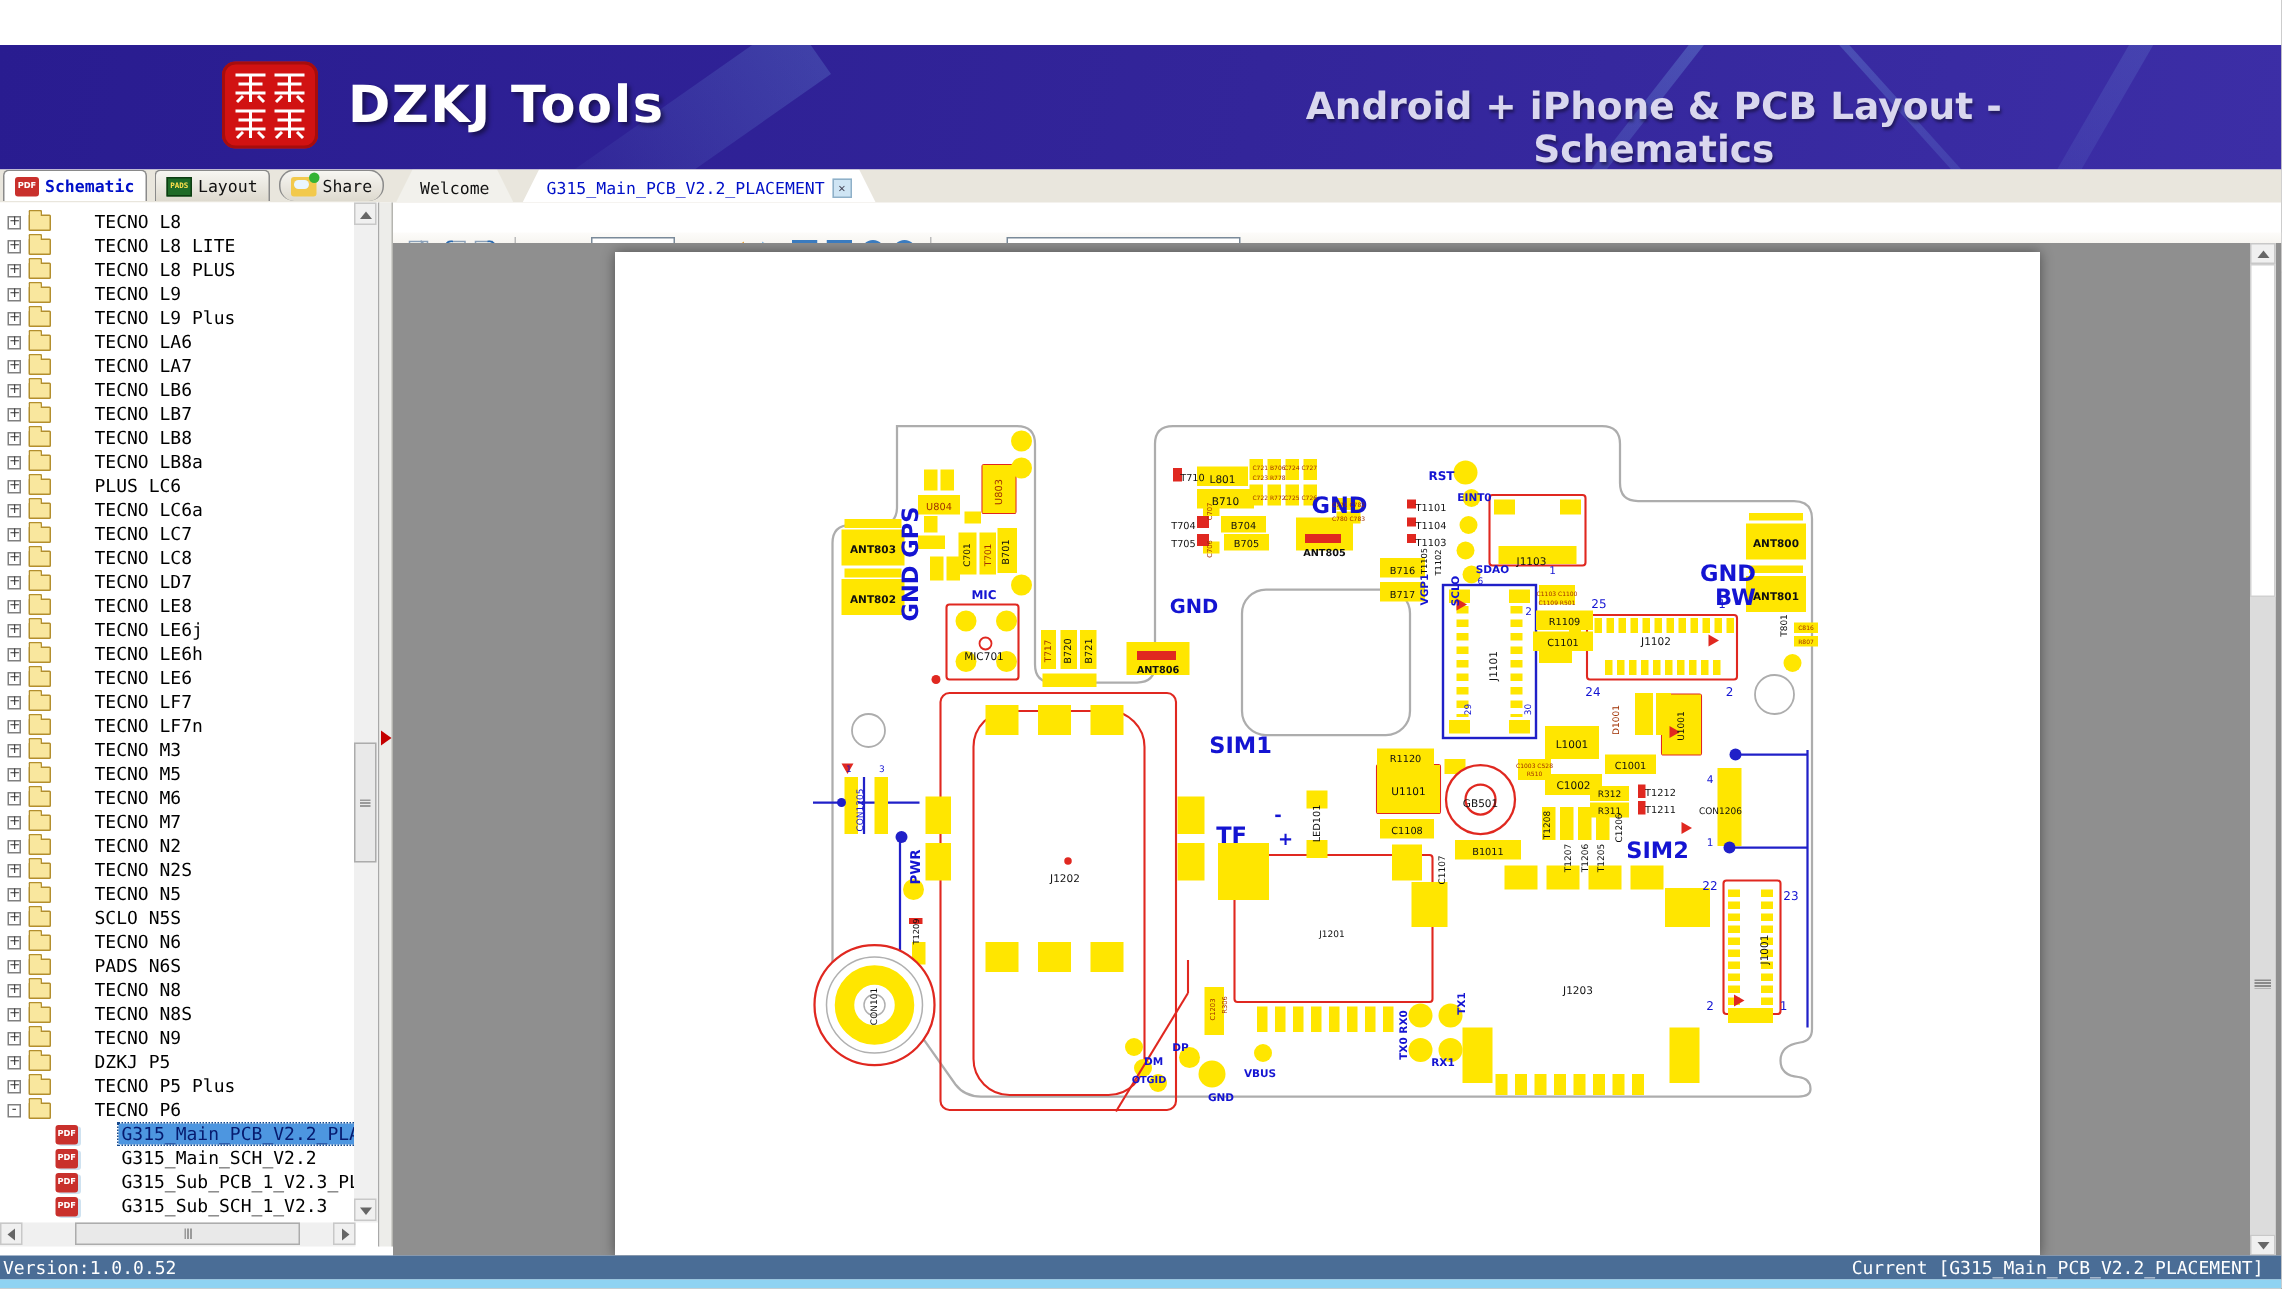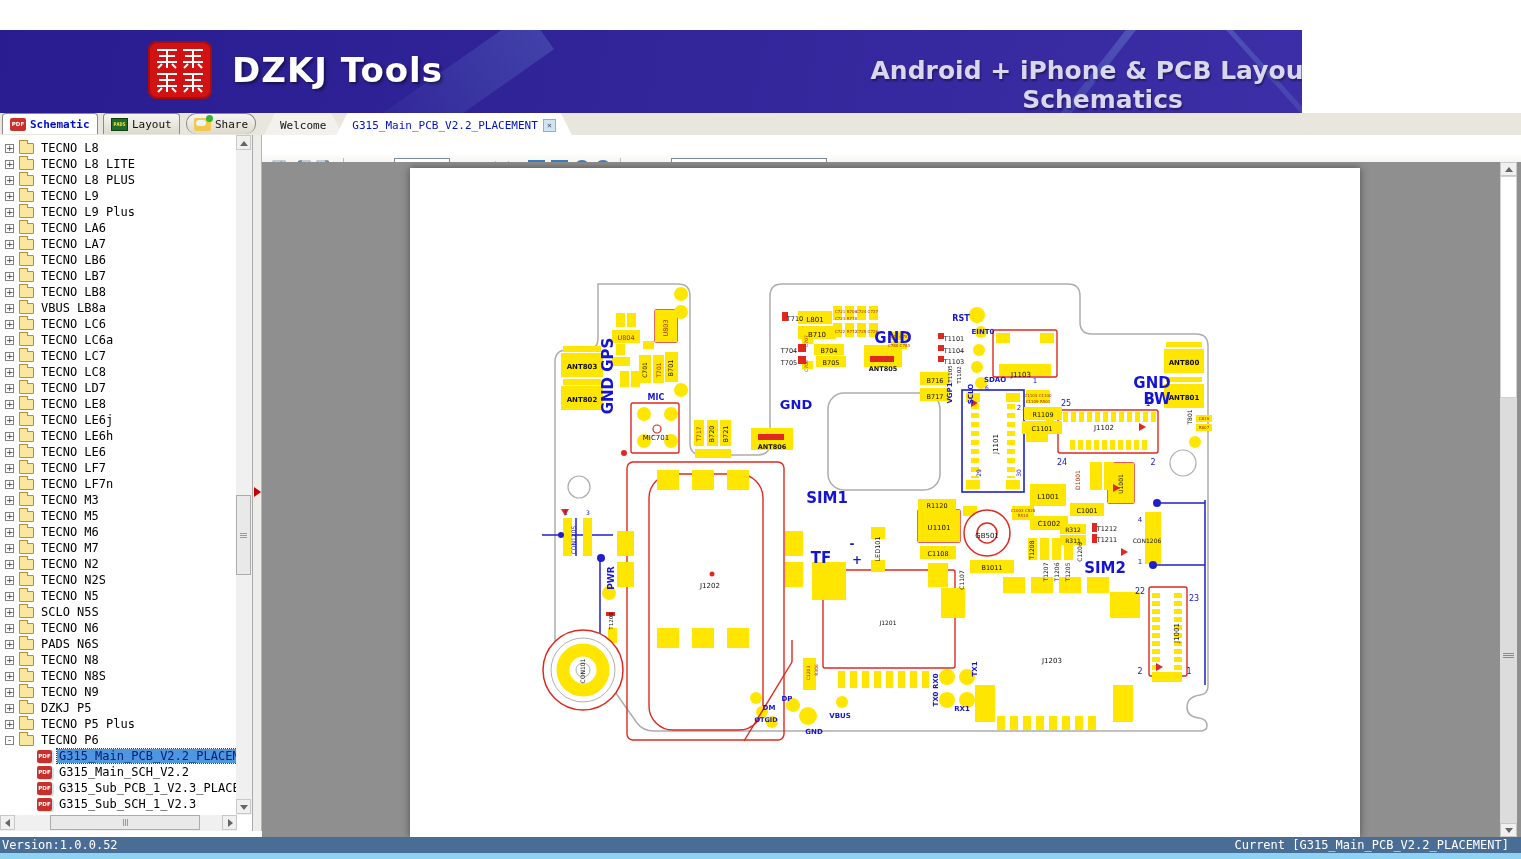--- a/index.html
+++ b/index.html
@@ -10,21 +10,21 @@
   #titlebar .tlogo{position:absolute;left:8px;top:5px;width:17px;height:18px;background:#b91f1f;border-radius:3px;
        background-image:linear-gradient(#fff 1px,transparent 1px),linear-gradient(90deg,#fff 1px,transparent 1px);
        background-size:5px 5px;background-position:2px 3px;}
   #titlebar .ttext{position:absolute;left:0;right:0;top:6px;text-align:center;font-size:14px;color:#15323f;}
   .wbtn{position:absolute;top:3px;height:25px;border:1px solid #1d5a77;box-sizing:border-box;
         display:flex;align-items:center;justify-content:center;font-size:13px;font-weight:bold;color:#10232c;background:#58c5e8;}
   #btn-min{left:1423px;width:33px;}
   #btn-max{left:1455px;width:32px;}
   #btn-close{left:1486px;width:35px;background:#c15a55;}
   
-  #banner{position:absolute;left:0;top:30px;width:1302px;height:83px;overflow:hidden;
+  #banner{position:absolute;left:0;top:30px;width:1521px;height:83px;overflow:hidden;
           background:linear-gradient(100deg,#291c90 0%,#33259a 55%,#3c2ea6 100%);}
   .streak{position:absolute;background:linear-gradient(rgba(140,210,250,.35),rgba(140,210,250,.05));transform:rotate(55deg);pointer-events:none;}
   .s1{left:440px;top:-40px;width:46px;height:190px;opacity:.5;}
   .s2{left:1080px;top:-60px;width:8px;height:240px;transform:rotate(38deg);opacity:.8;}
   .s3{left:1290px;top:-60px;width:5px;height:260px;transform:rotate(-42deg);opacity:.7;}
   .s4{left:1380px;top:-60px;width:14px;height:260px;transform:rotate(30deg);opacity:.45;}
   #banner .blogo{position:absolute;left:148px;top:11px;width:64px;height:58px;background:#d11212;border-radius:9px;
                  box-shadow:0 0 0 2px #a50d0d inset;}
   #banner .bname{position:absolute;left:232px;top:20px;font-size:34px;font-weight:bold;color:#fff;letter-spacing:1px;
                  text-shadow:2px 2px 3px rgba(0,0,0,.45);}
@@ -38,21 +38,21 @@
   #tab-schematic{left:2px;background:#fff;color:#0010c8;font-weight:bold;justify-content:flex-end;}
   #tab-layout{left:103px;}
   #tab-share{left:186px;border-radius:10px;}
   .pdficon-sm{width:16px;height:13px;background:#c9302c;border-radius:2px;color:#fff;font-size:5.5px;font-weight:bold;
               display:flex;align-items:center;justify-content:center;font-family:"DejaVu Sans",sans-serif;}
   .padsicon{width:17px;height:13px;background:#1f6b28;border:1px solid #0d3d12;box-sizing:border-box;color:#ffe14d;
             font-size:5px;font-weight:bold;display:flex;align-items:center;justify-content:center;}
   .shareicon{width:17px;height:13px;background:#f2c94c;border-radius:2px;position:relative;}
   .shareicon:before{content:"";position:absolute;left:2px;top:2px;width:10px;height:6px;background:#eaf6ff;border-radius:4px;}
   .shareicon:after{content:"";position:absolute;right:-2px;top:-3px;width:7px;height:7px;background:#35b335;border-radius:50%;}
-  #docTabs{position:absolute;left:264px;top:0;height:22px;display:flex;}
+  #docTabs{position:absolute;left:264px;top:0;height:22px;display:flex;gap:12px;}
   .dtab{height:22px;box-sizing:border-box;padding:3px 16px 0 16px;font-family:"DejaVu Sans Mono",monospace;font-size:11px;
         background:#f2f1ec;color:#111;clip-path:polygon(11px 0,calc(100% - 11px) 0,100% 100%,0 100%);
         display:flex;align-items:center;gap:5px;margin-right:-6px;}
   .dtab.active{background:#fff;color:#0010c8;}
   .closex{width:13px;height:13px;background:#cfe5f4;border:1px solid #8fb0c8;box-sizing:border-box;font-size:8px;
           line-height:11px;text-align:center;color:#445;}
   
   #sidebar{position:absolute;left:0;top:135px;width:253px;height:696px;background:#fff;border-right:1px solid #a9a9a9;box-sizing:border-box;}
   #tree{position:absolute;left:0;top:5px;right:16px;bottom:16px;overflow:hidden;
         background:repeating-linear-gradient(90deg,transparent 0 8px,transparent 8px 9px);}
@@ -60,21 +60,21 @@
   .expander{width:9px;height:9px;box-sizing:border-box;border:1px solid #808080;background:#fff;color:#333;
             font-size:9px;line-height:6px;text-align:center;margin:0 5px 0 5px;flex:none;font-family:"DejaVu Sans",sans-serif;}
   .folder{width:15px;height:11px;background:#f9e79e;border:1px solid #b38f2e;border-radius:1px;margin-right:5px;
           position:relative;flex:none;box-sizing:border-box;}
   .folder:before{content:"";position:absolute;top:-4px;left:-1px;width:7px;height:3px;background:#f9e79e;
                  border:1px solid #b38f2e;border-bottom:none;border-radius:1px 1px 0 0;}
   .child{padding-left:37px;}
   .pdficon{width:15px;height:13px;background:#c9302c;border-radius:2px;color:#fff;font-size:5.5px;font-weight:bold;
            display:flex;align-items:center;justify-content:center;margin-right:5px;flex:none;
            font-family:"DejaVu Sans",sans-serif;box-shadow:2px 1px 0 #cfe2f0;}
-  .tlabel{padding:0 2px;}
+  .tlabel{padding:0 2px;margin-left:22px;}
   .sel .tlabel{background:#4d96e0;outline:1px dotted #14488c;color:#061a6e;}
   
   .sb{position:absolute;background:#f0f0f0;}
   #vscroll{right:0;top:0;width:16px;height:680px;}
   #hscroll{left:0;bottom:0;height:16px;width:237px;}
   .sbtn{position:absolute;width:15px;height:15px;background:#f0f0f0;border:1px solid #c8c8c8;box-sizing:border-box;}
   .tri{width:0;height:0;position:absolute;}
   .tri-up{left:3px;top:5px;border-left:4px solid transparent;border-right:4px solid transparent;border-bottom:5px solid #666;}
   .tri-dn{left:3px;top:5px;border-left:4px solid transparent;border-right:4px solid transparent;border-top:5px solid #666;}
   .tri-lf{left:4px;top:3px;border-top:4px solid transparent;border-bottom:4px solid transparent;border-right:5px solid #666;}
@@ -181,22 +181,22 @@
         <div class="trow"><span class="expander">+</span><span class="folder"></span><span class="tlabel">TECNO L8</span></div>
         <div class="trow"><span class="expander">+</span><span class="folder"></span><span class="tlabel">TECNO L8 LITE</span></div>
         <div class="trow"><span class="expander">+</span><span class="folder"></span><span class="tlabel">TECNO L8 PLUS</span></div>
         <div class="trow"><span class="expander">+</span><span class="folder"></span><span class="tlabel">TECNO L9</span></div>
         <div class="trow"><span class="expander">+</span><span class="folder"></span><span class="tlabel">TECNO L9 Plus</span></div>
         <div class="trow"><span class="expander">+</span><span class="folder"></span><span class="tlabel">TECNO LA6</span></div>
         <div class="trow"><span class="expander">+</span><span class="folder"></span><span class="tlabel">TECNO LA7</span></div>
         <div class="trow"><span class="expander">+</span><span class="folder"></span><span class="tlabel">TECNO LB6</span></div>
         <div class="trow"><span class="expander">+</span><span class="folder"></span><span class="tlabel">TECNO LB7</span></div>
         <div class="trow"><span class="expander">+</span><span class="folder"></span><span class="tlabel">TECNO LB8</span></div>
-        <div class="trow"><span class="expander">+</span><span class="folder"></span><span class="tlabel">VBUS LB8a</span></div>
-        <div class="trow"><span class="expander">+</span><span class="folder"></span><span class="tlabel">TECNO LC6</span></div>
+        <div class="trow"><span class="expander">+</span><span class="folder"></span><span class="tlabel">TECNO LB8a</span></div>
+        <div class="trow"><span class="expander">+</span><span class="folder"></span><span class="tlabel">PLUS LC6</span></div>
         <div class="trow"><span class="expander">+</span><span class="folder"></span><span class="tlabel">TECNO LC6a</span></div>
         <div class="trow"><span class="expander">+</span><span class="folder"></span><span class="tlabel">TECNO LC7</span></div>
         <div class="trow"><span class="expander">+</span><span class="folder"></span><span class="tlabel">TECNO LC8</span></div>
         <div class="trow"><span class="expander">+</span><span class="folder"></span><span class="tlabel">TECNO LD7</span></div>
         <div class="trow"><span class="expander">+</span><span class="folder"></span><span class="tlabel">TECNO LE8</span></div>
         <div class="trow"><span class="expander">+</span><span class="folder"></span><span class="tlabel">TECNO LE6j</span></div>
         <div class="trow"><span class="expander">+</span><span class="folder"></span><span class="tlabel">TECNO LE6h</span></div>
         <div class="trow"><span class="expander">+</span><span class="folder"></span><span class="tlabel">TECNO LE6</span></div>
         <div class="trow"><span class="expander">+</span><span class="folder"></span><span class="tlabel">TECNO LF7</span></div>
         <div class="trow"><span class="expander">+</span><span class="folder"></span><span class="tlabel">TECNO LF7n</span></div>

